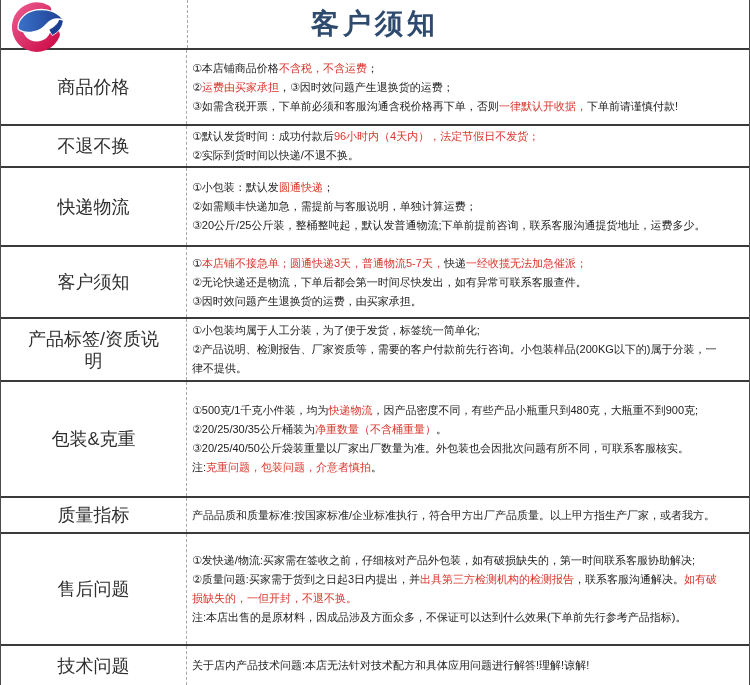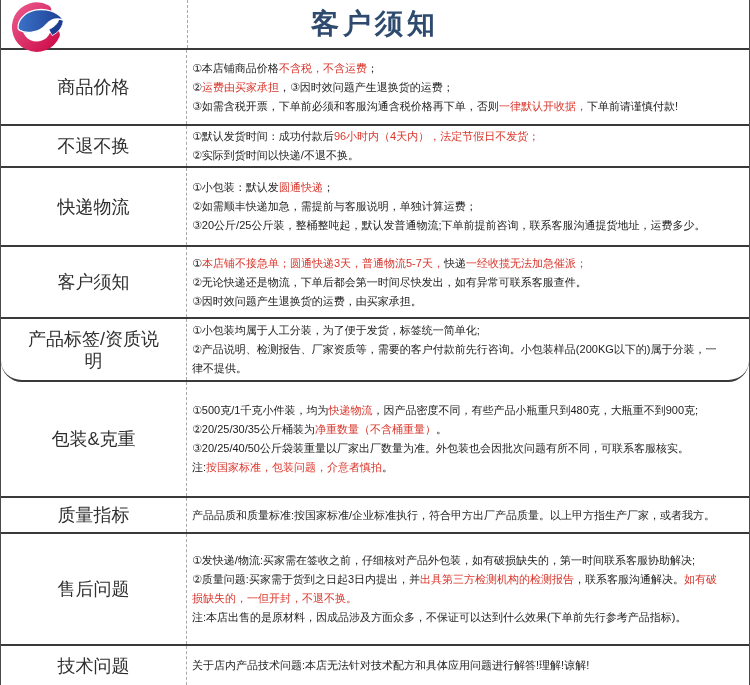--- a/index.html
+++ b/index.html
@@ -115,38 +115,38 @@
       <div class="row" style="min-height: 72px;">
         <div class="cell label">
           <span>客户须知</span>
         </div>
         <div class="cell content">
           <p class="para"><span class="seg">①</span><span class="seg red">本店铺不接急单；圆通快递3天，普通物流5-7天，</span><span class="seg">快递</span><span class="seg red">一经收揽无法加急催派；</span></p>
           <p class="para"><span class="seg">②无论快递还是物流，下单后都会第一时间尽快发出，如有异常可联系客服查件。</span></p>
           <p class="para"><span class="seg">③因时效问题产生退换货的运费，由买家承担。</span></p>
         </div>
       </div>
-      <div class="row" style="min-height: 63px; border-radius: 21px;">
+      <div class="row" style="min-height: 63px;">
         <div class="cell label">
           <span>产品标签/资质说明</span>
         </div>
         <div class="cell content">
           <p class="para"><span class="seg">①小包装均属于人工分装，为了便于发货，标签统一简单化;</span></p>
           <p class="para"><span class="seg">②产品说明、检测报告、厂家资质等，需要的客户付款前先行咨询。小包装样品(200KG以下的)属于分装，一律不提供。</span></p>
         </div>
       </div>
       <div class="row" style="min-height: 116px;">
         <div class="cell label">
           <span>包装&amp;克重</span>
         </div>
         <div class="cell content">
           <p class="para"><span class="seg">①500克/1千克小件装，均为</span><span class="seg red">快递物流</span><span class="seg">，因产品密度不同，有些产品小瓶重只到480克，大瓶重不到900克;</span></p>
           <p class="para"><span class="seg">②20/25/30/35公斤桶装为</span><span class="seg red">净重数量（不含桶重量）</span><span class="seg">。</span></p>
           <p class="para"><span class="seg">③20/25/40/50公斤袋装重量以厂家出厂数量为准。外包装也会因批次问题有所不同，可联系客服核实。</span></p>
-          <p class="para"><span class="seg">注:</span><span class="seg red">按国家标准，包装问题，介意者慎拍</span><span class="seg">。</span></p>
+          <p class="para"><span class="seg">注:</span><span class="seg red">克重问题，包装问题，介意者慎拍</span><span class="seg">。</span></p>
         </div>
       </div>
       <div class="row" style="min-height: 36px; justify-content: center;">
         <div class="cell label">
           <span>质量指标</span>
         </div>
         <div class="cell content">
           <p class="para"><span class="seg">产品品质和质量标准:按国家标准/企业标准执行，符合甲方出厂产品质量。以上甲方指生产厂家，或者我方。</span></p>
         </div>
       </div>

